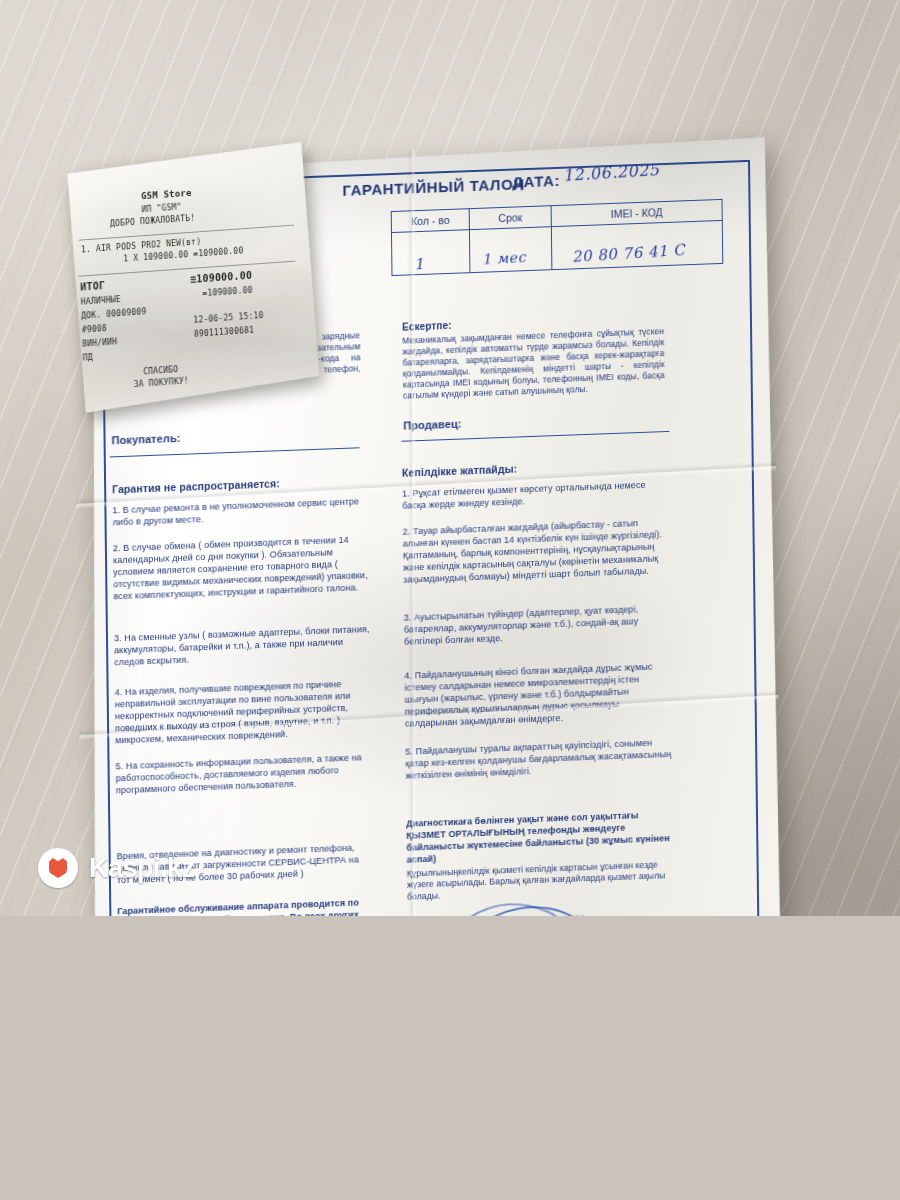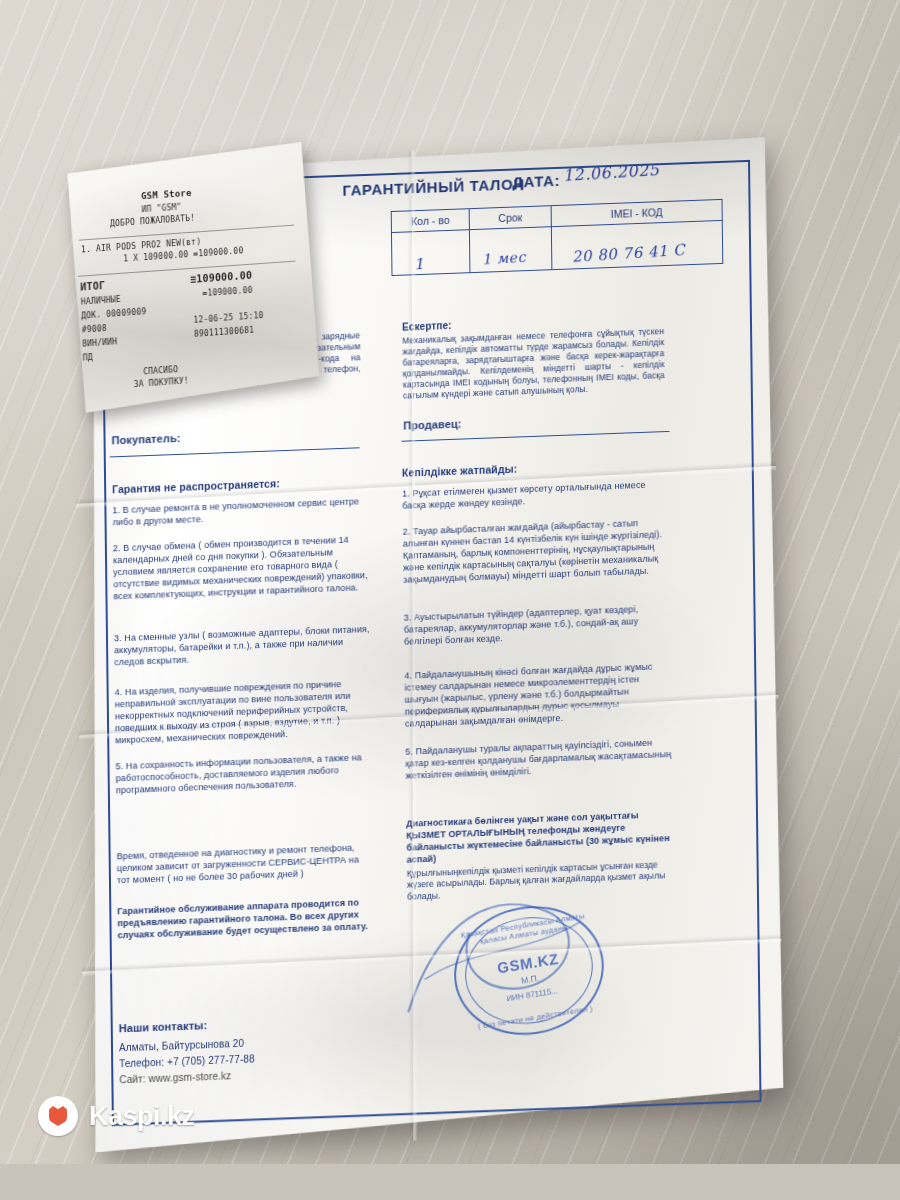--- a/index.html
+++ b/index.html
@@ -9,21 +9,21 @@
   }
   body {
     width: 900px;
     height: 1200px;
     overflow: hidden;
     font-family: "Liberation Sans", sans-serif;
   }
   .photo {
     position: relative;
     width: 900px;
-    height: 1164px;
+    height: 916px;
     overflow: hidden;
     background:
       linear-gradient(118deg, #d8d2c8 0%, #ccc5ba 22%, #d4cec4 42%, #c3bcb2 62%, #cfc8be 80%, #bfb8ae 100%);
   }
   
   .desk-lines {
     position: absolute;
     inset: 0;
     background-image:
       repeating-linear-gradient(112deg, rgba(255,255,255,0.30) 0px, rgba(255,255,255,0.30) 2px, rgba(0,0,0,0.0) 2px, rgba(0,0,0,0.0) 26px),

